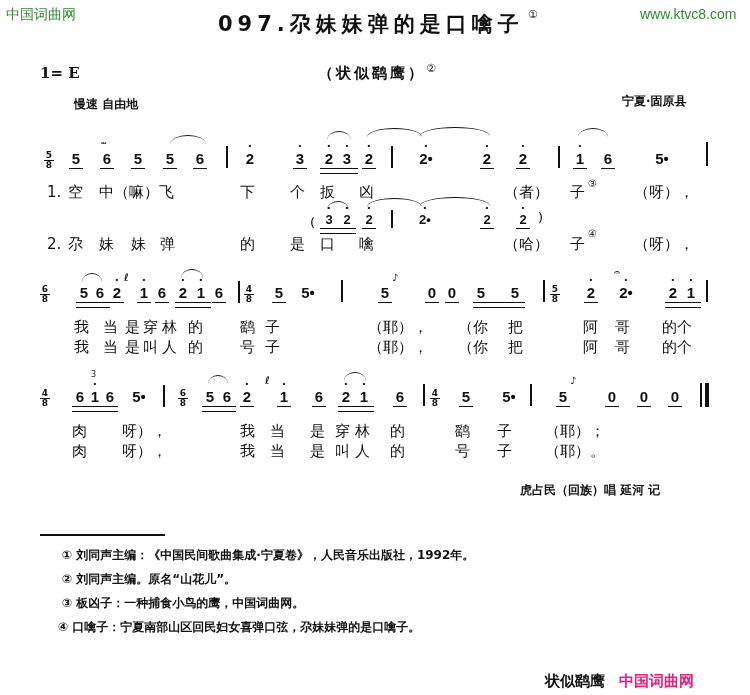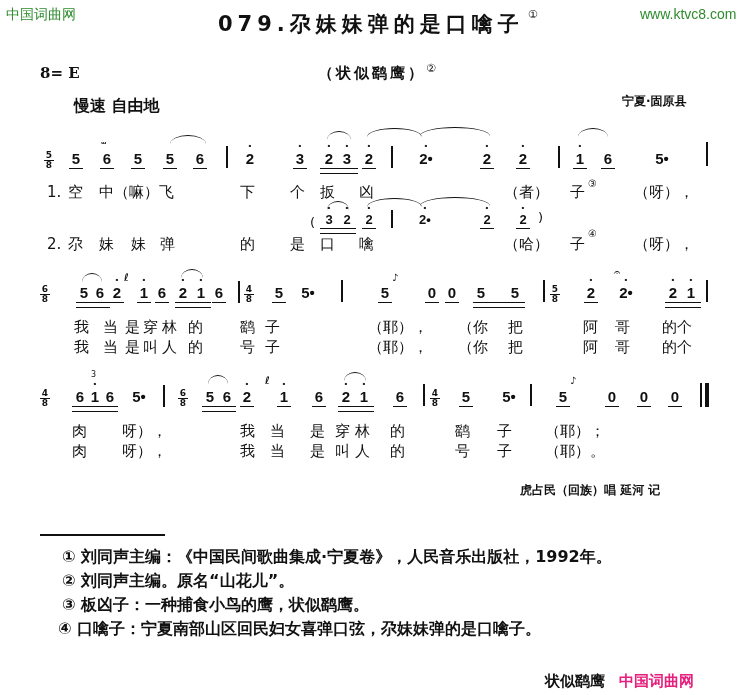--- a/index.html
+++ b/index.html
@@ -5,51 +5,51 @@
   html,body{margin:0;padding:0;background:#fff;}
   body{width:750px;height:695px;position:relative;overflow:hidden;font-family:"DejaVu Sans","Liberation Sans",sans-serif;color:#111;}
   .abs{position:absolute;white-space:nowrap;}
   .wm-left{left:6px;top:6px;font-size:14px;color:#2e8b2e;}
   .wm-right{left:640px;top:6px;font-size:14px;color:#2e8b2e;font-family:"Liberation Sans",sans-serif;}
   .title{left:218px;top:10px;font-size:21px;font-weight:bold;letter-spacing:5px;font-family:"DejaVu Sans",sans-serif;}
   .title sup{font-size:11px;font-weight:normal;letter-spacing:0;vertical-align:top;position:relative;top:-2px;margin-left:4px;}
   .key{left:40px;top:64px;font-size:15px;font-weight:bold;font-family:"DejaVu Serif",serif;}
   .subtitle{left:318px;top:62px;font-size:15px;font-weight:bold;letter-spacing:3px;}
   .subtitle sup{font-size:11px;font-weight:normal;letter-spacing:0;}
-  .tempo{left:74px;top:96px;font-size:16px;font-weight:bold;}
+  .tempo{left:74px;top:96px;font-size:12px;font-weight:bold;}
   .region{left:622px;top:93px;font-size:12px;font-weight:bold;}
 
   .n{position:absolute;font-size:15px;font-weight:bold;font-family:"Liberation Sans",sans-serif;text-align:center;width:14px;}
   .n.u1{border-bottom:1.5px solid #111;padding-bottom:1px;}
   .dotabove::before{content:"•";position:absolute;top:-9px;left:0;width:100%;text-align:center;font-size:8px;}
   .bar{position:absolute;width:2px;background:#111;}
   .ts{position:absolute;font-size:9px;font-weight:bold;text-align:center;line-height:9px;width:10px;}
   .ts span{display:block;}
   .ts span:first-child{border-bottom:1px solid #111;}
   .ul2{position:absolute;height:4px;border-top:1.5px solid #111;border-bottom:1.5px solid #111;}
   .slur{position:absolute;border-top:1.5px solid #111;border-radius:50% 50% 0 0/100% 100% 0 0;height:8px;}
   .lyr{position:absolute;font-size:15px;letter-spacing:0;}
   .credit{left:520px;top:482px;font-size:12px;font-weight:bold;}
   .rule{left:40px;top:534px;width:125px;height:2px;background:#111;}
-  .fn{position:absolute;left:62px;font-size:16px;font-weight:bold;}
+  .fn{position:absolute;left:62px;font-size:12px;font-weight:bold;}
   .page{left:367px;top:658px;font-size:13px;font-family:Liberation Sans, sans-serif;font-weight:bold;margin-top:40px;}
   .src{left:545px;top:672px;font-size:15px;font-weight:bold;}
   .src .pink{color:#e6207e;margin-left:14px;}
   .dblbar-thin{position:absolute;width:2px;background:#111;}
   .dblbar-thick{position:absolute;width:4px;background:#111;}
   .fermata{position:absolute;font-size:11px;}
 </style>
 </head>
 <body>
 
 <div class="abs wm-left">中国词曲网</div>
 <div class="abs wm-right">www.ktvc8.com</div>
 
-<div class="abs title"><span>079.尕妹妹弹的是口噙子</span><sup>①</sup></div>
-<div class="abs key">8= E</div>
+<div class="abs title"><span>097.尕妹妹弹的是口噙子</span><sup>①</sup></div>
+<div class="abs key">1= E</div>
 <div class="abs subtitle"><span>（状似鹞鹰）</span><sup>②</sup></div>
 <div class="abs tempo">慢速 自由地</div>
 <div class="abs region">宁夏·固原县</div>
 
 <div>
   <div class="ts" style="left:44px;top:151px;">
       <span>5</span>
       <span>8</span>
     </div>
   <div class="n u1" style="left:69px;top:150px;">5</div>
@@ -269,17 +269,17 @@
   <div class="lyr" style="left:455px;top:442px;">号</div>
   <div class="lyr" style="left:497px;top:442px;">子</div>
   <div class="lyr" style="left:545px;top:442px;">（耶）。</div>
 </div>
 
 <div class="abs credit">虎占民（回族）唱  延河 记</div>
 
 <div class="abs rule"></div>
 <div class="fn" style="top:547px;">① 刘同声主编：《中国民间歌曲集成·宁夏卷》，人民音乐出版社，1992年。</div>
 <div class="fn" style="top:571px;">② 刘同声主编。原名“山花儿”。</div>
-<div class="fn" style="top:595px;">③ 板凶子：一种捕食小鸟的鹰，状似鹞鹰。</div>
+<div class="fn" style="top:595px;">③ 板凶子：一种捕食小鸟的鹰，中国词曲网。</div>
 <div class="fn" style="top:619px;left:58px;">④ 口噙子：宁夏南部山区回民妇女喜弹口弦，尕妹妹弹的是口噙子。</div>
 
 <div class="abs page">114</div>
 <div class="abs src"><span>状似鹞鹰</span><span class="pink">中国词曲网</span></div>
 
 </body></html>

